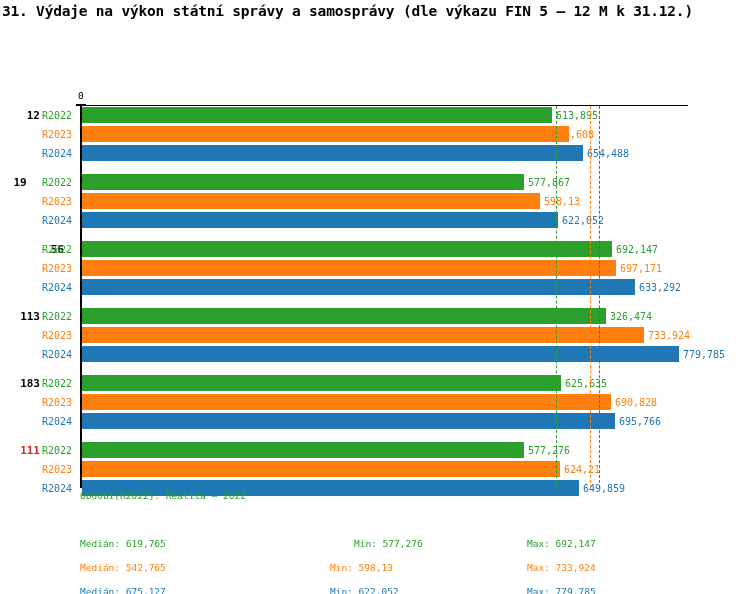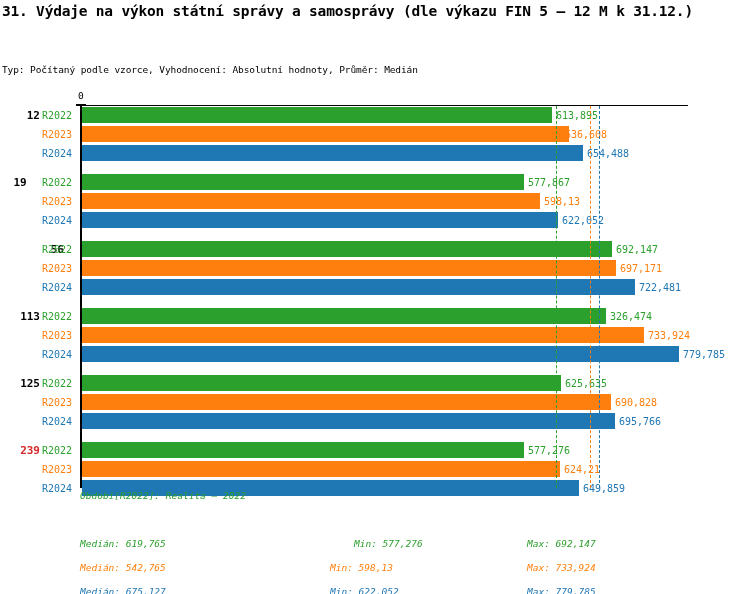--- a/index.html
+++ b/index.html
@@ -65,50 +65,49 @@
   .bar-value {
     position: absolute; font-size: 10px; white-space: nowrap;
   }
 
   .median-line {
     position: absolute; top: 16px; width: 1px; height: 382px;
   }
 
   
   #footer { position: absolute; left: 0; top: 486px; width: 750px; height: 108px; }
-  .legend-item { position: absolute; font-size: 9.5px; white-space: nowrap; font-style: italic; }
+  .legend-item { position: absolute; font-size: 9.5px; white-space: nowrap; }
 
   .c-g { color: #2ca02c; }
   .c-o { color: #ff7f0e; }
   .c-b { color: #1f77b4; }
   .bg-g { background: #2ca02c; }
   .bg-o { background: #ff7f0e; }
   .bg-b { background: #1f77b4; }
 </style>
 </head>
 <body>
 
 <div id="root">
 
   <div class="title-main">31. Výdaje na výkon státní správy a samosprávy (dle výkazu FIN 5 – 12 M k 31.12.)</div>
-  <div class="title-meta">Typ: Počítaný podle vzorce, Vyhodnocení: Absolutní hodnoty, Průměr: Medián</div>
 
   <div id="plot">
     <div class="axis-zero-label">0</div>
     <div class="axis-tick"></div>
     <div class="axis-topline"></div>
     <div class="axis-vline"></div>
     <div id="bars">
         <div class="group-label" style="top: 19px; left: 0px;">12</div>
         <div class="series-label c-g" style="top: 20px;">R2022</div>
         <div class="bar bg-g" style="top: 17px; width: 470px;"></div>
         <div class="bar-value c-g" style="top: 20px; left: 556px;">613,895</div>
         <div class="series-label c-o" style="top: 39px;">R2023</div>
         <div class="bar bg-o" style="top: 36px; width: 487px;"></div>
-        <div class="bar-value c-o" style="top: 39px; left: 565px;">636,608</div>
+        <div class="bar-value c-o" style="top: 39px; left: 552px;">636,608</div>
         <div class="series-label c-b" style="top: 58px;">R2024</div>
         <div class="bar bg-b" style="top: 55px; width: 501px;"></div>
         <div class="bar-value c-b" style="top: 58px; left: 587px;">654,488</div>
         <div class="group-label" style="top: 86px; left: 0px; text-align: center;">19</div>
         <div class="series-label c-g" style="top: 87px;">R2022</div>
         <div class="bar bg-g" style="top: 84px; width: 442px;"></div>
         <div class="bar-value c-g" style="top: 87px; left: 528px;">577,867</div>
         <div class="series-label c-o" style="top: 106px;">R2023</div>
         <div class="bar bg-o" style="top: 103px; width: 458px;"></div>
         <div class="bar-value c-o" style="top: 106px; left: 544px;">598,13</div>
@@ -117,42 +116,42 @@
         <div class="bar-value c-b" style="top: 125px; left: 562px;">622,052</div>
         <div class="group-label" style="top: 153px; left: 0px; margin-left: 24px;">56</div>
         <div class="series-label c-g" style="top: 154px;">R2022</div>
         <div class="bar bg-g" style="top: 151px; width: 530px;"></div>
         <div class="bar-value c-g" style="top: 154px; left: 616px;">692,147</div>
         <div class="series-label c-o" style="top: 173px;">R2023</div>
         <div class="bar bg-o" style="top: 170px; width: 534px;"></div>
         <div class="bar-value c-o" style="top: 173px; left: 620px;">697,171</div>
         <div class="series-label c-b" style="top: 192px;">R2024</div>
         <div class="bar bg-b" style="top: 189px; width: 553px;"></div>
-        <div class="bar-value c-b" style="top: 192px; left: 639px;">722,481</div>
+        <div class="bar-value c-b" style="top: 192px; left: 639px;">633,292</div>
         <div class="group-label" style="top: 220px; left: 0px;">113</div>
         <div class="series-label c-g" style="top: 221px;">R2022</div>
         <div class="bar bg-g" style="top: 218px; width: 524px;"></div>
         <div class="bar-value c-g" style="top: 221px; left: 610px;">326,474</div>
         <div class="series-label c-o" style="top: 240px;">R2023</div>
         <div class="bar bg-o" style="top: 237px; width: 562px;"></div>
         <div class="bar-value c-o" style="top: 240px; left: 648px;">733,924</div>
         <div class="series-label c-b" style="top: 259px;">R2024</div>
         <div class="bar bg-b" style="top: 256px; width: 597px;"></div>
         <div class="bar-value c-b" style="top: 259px; left: 683px;">779,785</div>
-        <div class="group-label" style="top: 287px; left: 0px;">125</div>
+        <div class="group-label" style="top: 287px; left: 0px;">183</div>
         <div class="series-label c-g" style="top: 288px;">R2022</div>
         <div class="bar bg-g" style="top: 285px; width: 479px;"></div>
         <div class="bar-value c-g" style="top: 288px; left: 565px;">625,635</div>
         <div class="series-label c-o" style="top: 307px;">R2023</div>
         <div class="bar bg-o" style="top: 304px; width: 529px;"></div>
         <div class="bar-value c-o" style="top: 307px; left: 615px;">690,828</div>
         <div class="series-label c-b" style="top: 326px;">R2024</div>
         <div class="bar bg-b" style="top: 323px; width: 533px;"></div>
         <div class="bar-value c-b" style="top: 326px; left: 619px;">695,766</div>
-        <div class="group-label highlight" style="top: 354px; left: 0px;">239</div>
+        <div class="group-label highlight" style="top: 354px; left: 0px;">111</div>
         <div class="series-label c-g" style="top: 355px;">R2022</div>
         <div class="bar bg-g" style="top: 352px; width: 442px;"></div>
         <div class="bar-value c-g" style="top: 355px; left: 528px;">577,276</div>
         <div class="series-label c-o" style="top: 374px;">R2023</div>
         <div class="bar bg-o" style="top: 371px; width: 478px;"></div>
         <div class="bar-value c-o" style="top: 374px; left: 564px;">624,21</div>
         <div class="series-label c-b" style="top: 393px;">R2024</div>
         <div class="bar bg-b" style="top: 390px; width: 497px;"></div>
         <div class="bar-value c-b" style="top: 393px; left: 583px;">649,859</div>
       </div>

